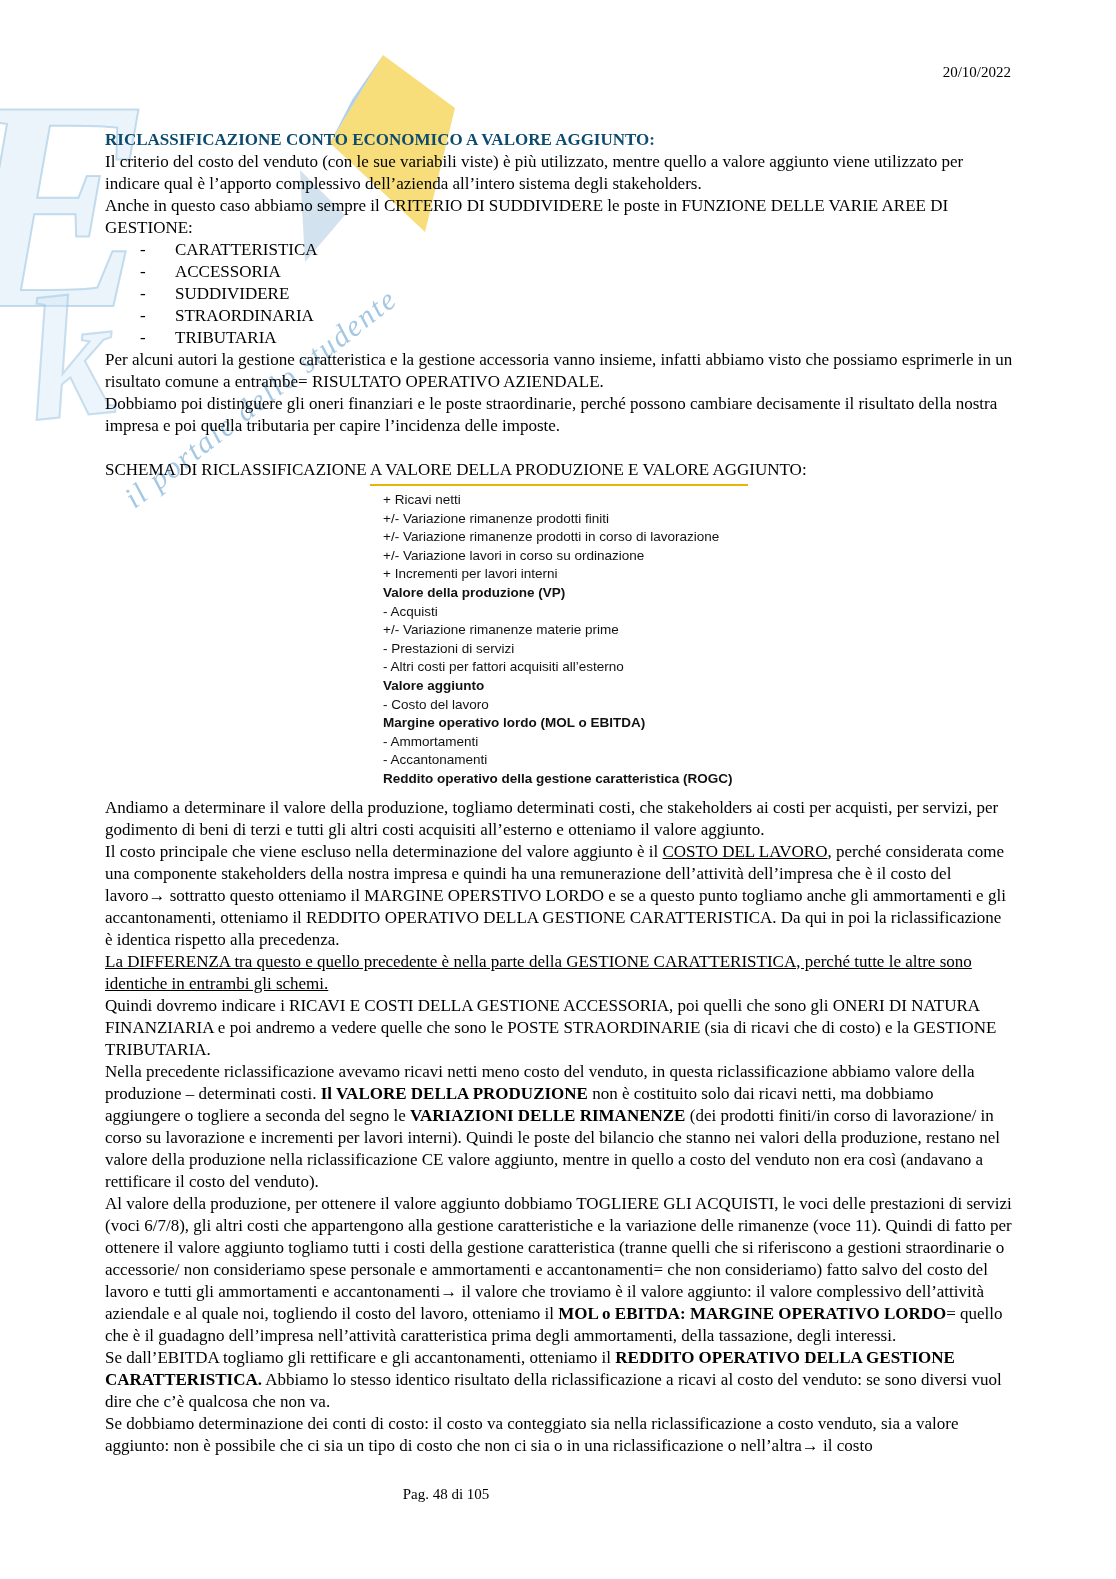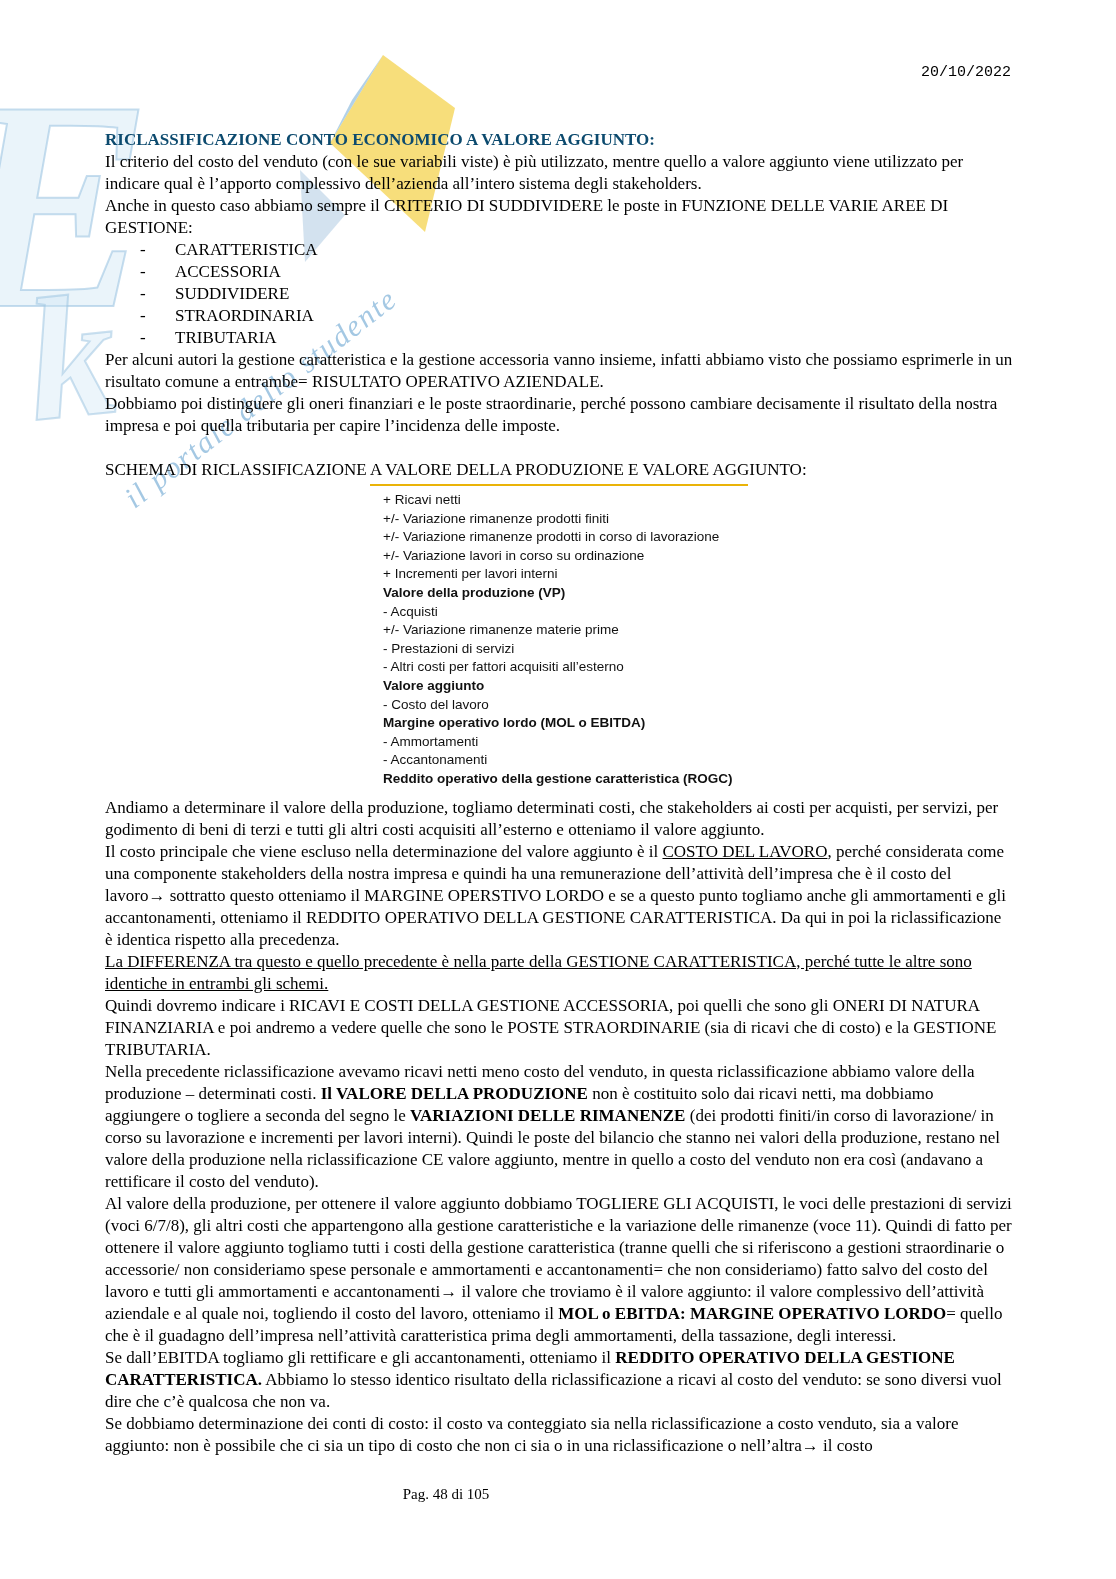--- a/index.html
+++ b/index.html
@@ -26,21 +26,21 @@
   }
   .wm-tagline {
     position:absolute; left:118px; top:488px;
     transform:rotate(-38deg); transform-origin:0 0;
     font-family:"Liberation Serif",serif; font-style:italic;
     font-size:30px; letter-spacing:2px; white-space:nowrap;
     color:rgba(148,190,222,.85);
   }
   
   .doc { position:relative; z-index:1; width:100%; height:100%; }
-  .date { position:absolute; top:64px; right:105px; font-size:15px;font-family:Liberation Mono, monospace; }
+  .date { position:absolute; top:64px; right:105px; font-size:15px; }
   .content { position:absolute; left:105px; top:129px; width:908px; font-size:17px; line-height:22px; }
   .title { color:#0c4a6e; font-weight:700; }
   .para { }
   .para .b, .b { font-weight:700; }
   .para .u, .u { text-decoration:underline; }
   .heading { font-weight:400; }
   .spacer { height:22px; }
   .list-item { display:flex; }
   .list-item .dash { display:inline-block; width:35px; margin-left:35px; flex:0 0 auto; }
   .schema {

